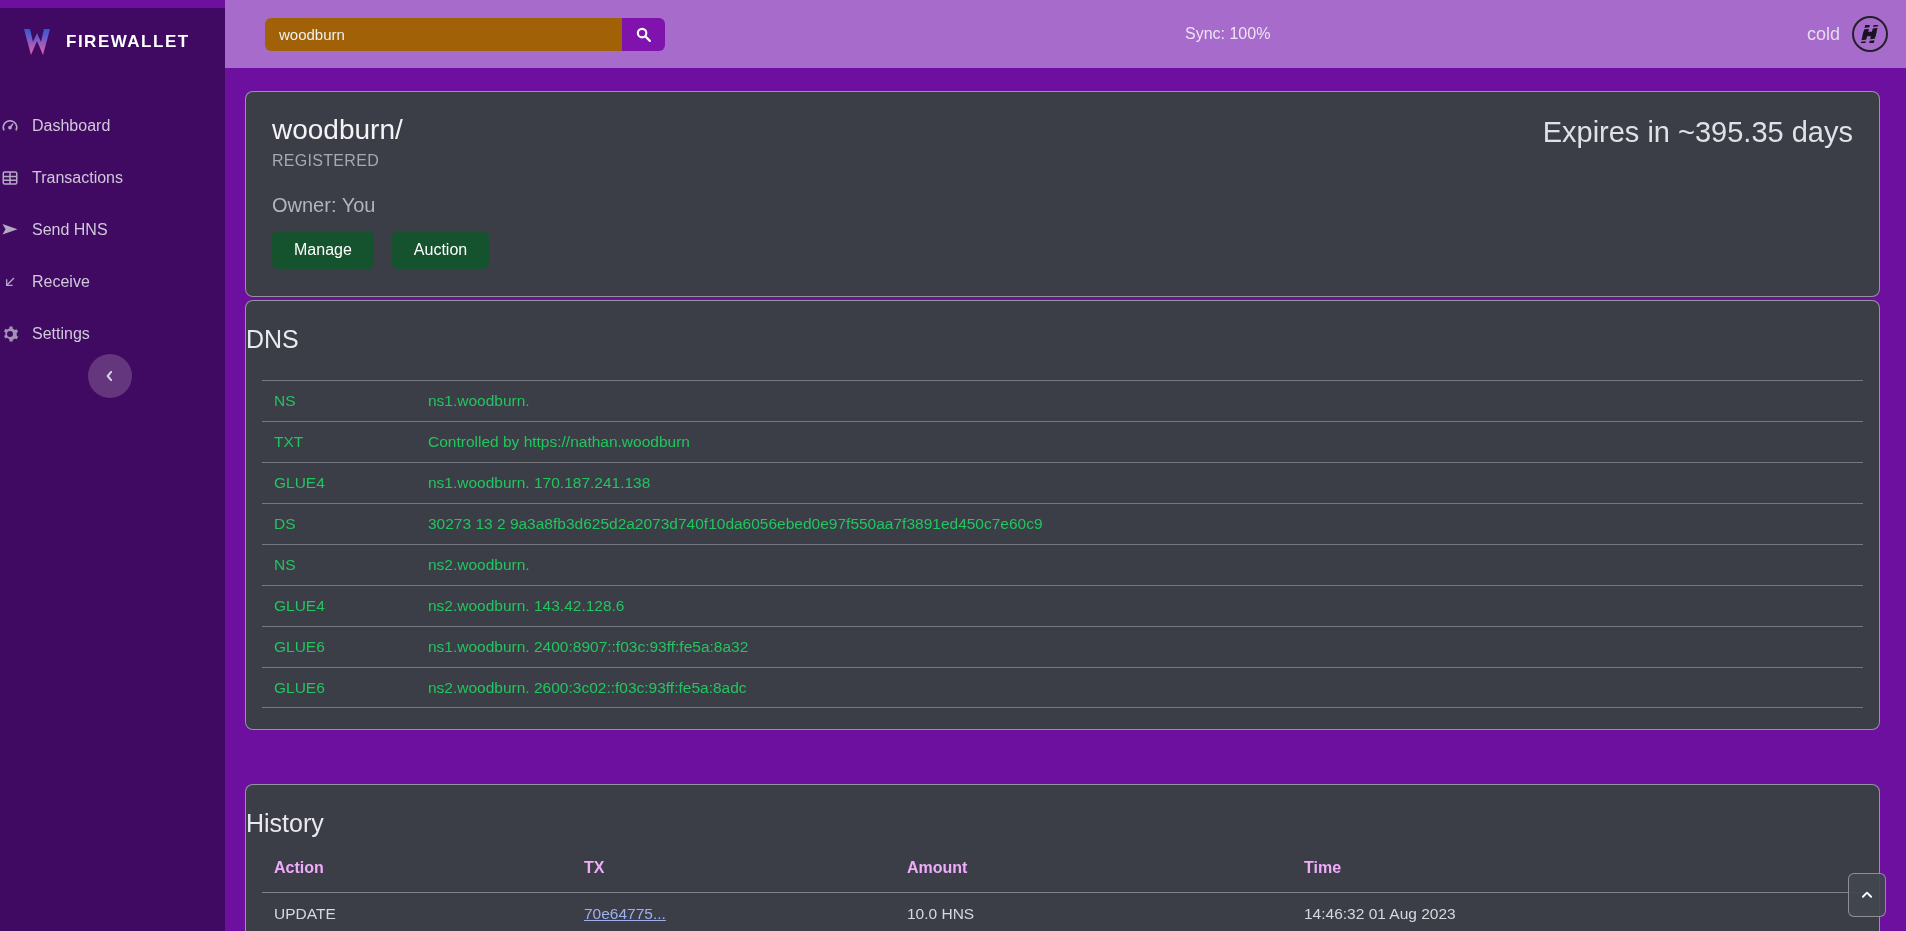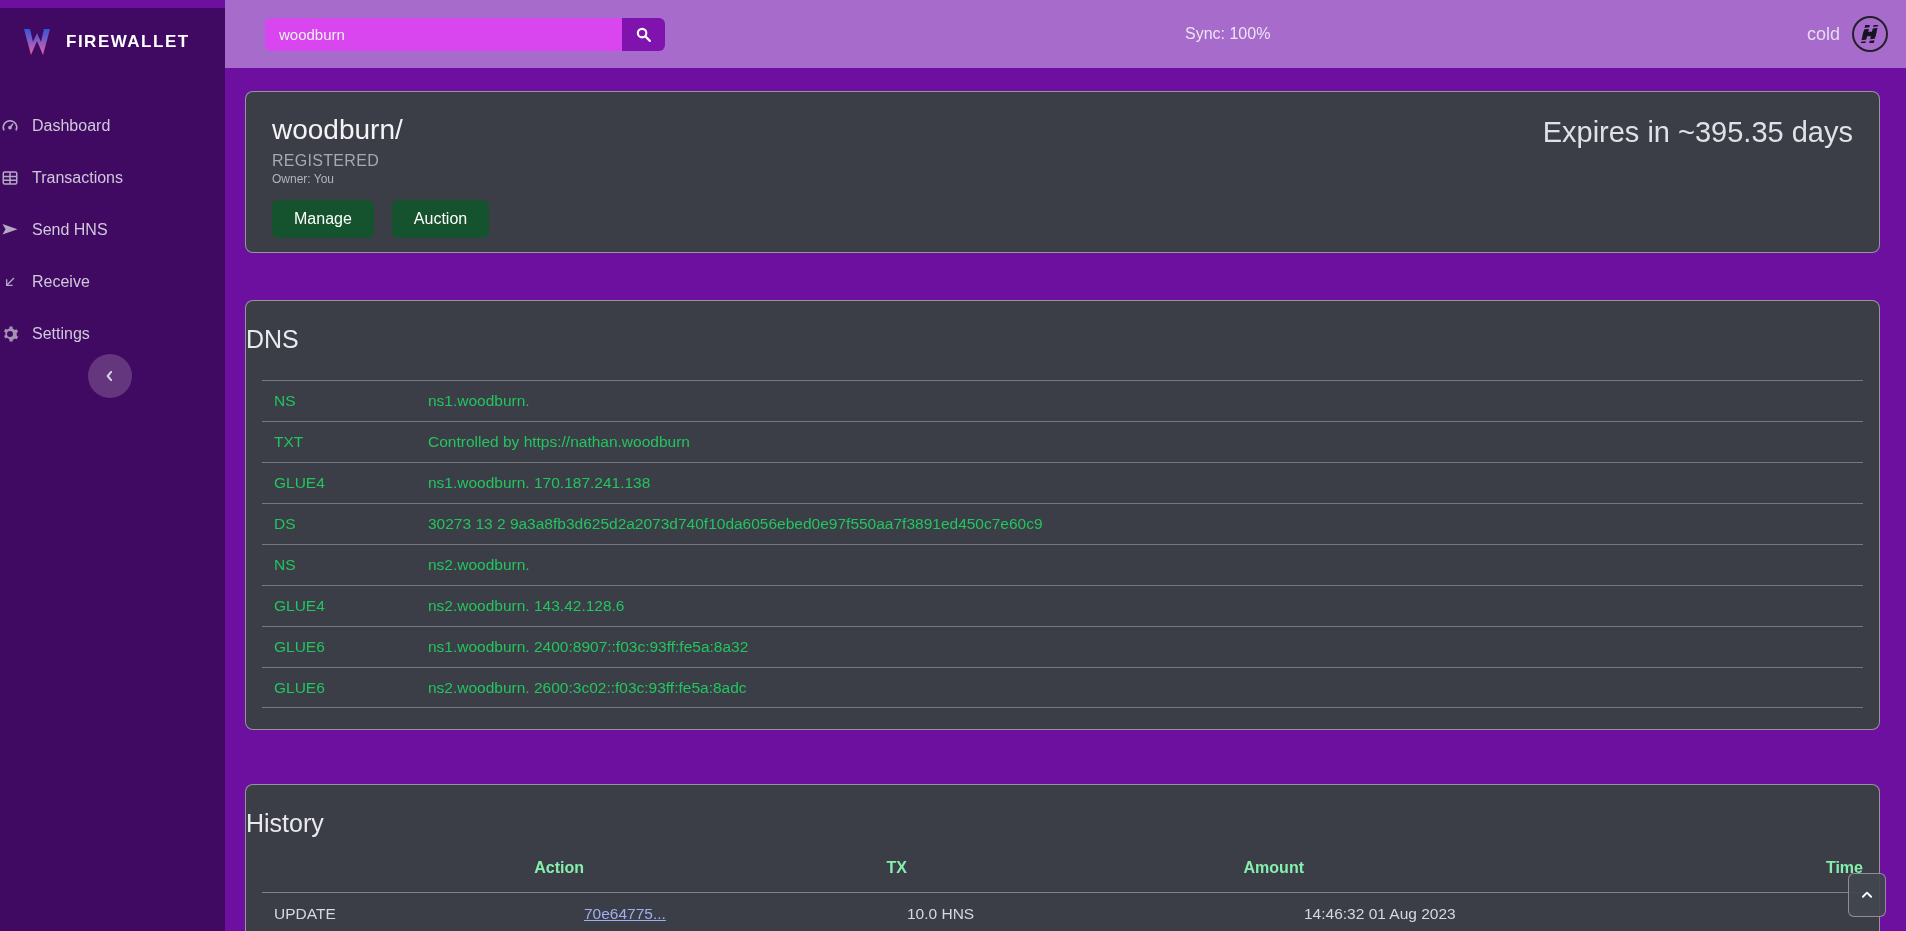--- a/index.html
+++ b/index.html
@@ -35,21 +35,21 @@
     border: none;
   }
 
   
   .topbar {
     position: absolute; left: 225px; top: 0; width: 1681px; height: 68px;
     background: #a76bcb; display: flex; align-items: center;
   }
   .search-group { display: flex; margin-left: 40px; height: 33px; }
   .search-input {
-    width: 357px; height: 33px; background: #d946ef; border: none; outline: none;
+    width: 357px; height: 33px; background: #a16207; border: none; outline: none;
     border-radius: 6px 0 0 6px; color: #f0f0f0; font-size: 15px; padding: 0 14px;
     font-family: "Liberation Sans", sans-serif;
   }
   .search-btn {
     width: 43px; height: 33px; background: #8013ae; border: none;
     border-radius: 0 6px 6px 0; cursor: pointer;
     display: flex; align-items: center; justify-content: center;
   }
   .sync-label {
     position: absolute; left: 960px; top: 0; height: 68px;
@@ -70,24 +70,24 @@
   
   .main {
     position: absolute; left: 225px; top: 68px; width: 1681px; height: 863px;
     overflow: hidden;
   }
   .card {
     position: absolute; left: 20px; width: 1635px;
     background: #3b3e47; border: 1px solid rgba(255,255,255,0.45);
     border-radius: 8px; color: #e8e8ec;
   }
-  .card-domain { top: 23px; height: 162px; padding: 22px 26px; }
+  .card-domain { top: 23px; height: 206px; padding: 22px 26px; }
   .domain-title { font-size: 28px; font-weight: 400; color: #f4f4f6; }
   .domain-status { font-size: 16px; color: #a7a9b1; margin-top: 6px; letter-spacing: 0.3px; }
-  .domain-owner { font-size: 12px; color: #b2b4bc; margin-top: 2px; }
+  .domain-owner { font-size: 20px; color: #b2b4bc; margin-top: 24px; }
   .btn-row { margin-top: 14px; display: flex; gap: 18px; }
   .btn-purple {
     background: #14532d; color: #ffffff; border: none; border-radius: 6px;
     font-size: 16px; padding: 10px 22px; cursor: pointer;
     font-family: "Liberation Sans", sans-serif;
   }
   .expires { position: absolute; right: 26px; top: 24px; font-size: 29px; color: #e0e1e7; font-weight: 400; }
 
   .card-dns { top: 232px; height: 430px; padding: 24px 0 0 0; }
   .card-title { font-size: 25px; color: #e9e9ee; font-weight: 400; }
@@ -99,21 +99,21 @@
   }
   .dns-row:last-child { border-bottom: 1px solid rgba(255,255,255,0.3); }
   .dns-type { width: 142px; flex-shrink: 0; }
   .dns-value { flex: 1; }
 
   .card-history { top: 716px; height: 280px; padding: 24px 0 0 0; }
   .hist-grid {
     display: grid; grid-template-columns: 310px 323px 397px auto;
     margin: 0 16px; padding-left: 12px; align-items: center;
   }
-  .hist-header { height: 48px; font-weight: 700; font-size: 16px; color: #86efac; margin-top: 6px; text-align: right; }
+  .hist-header { height: 48px; font-weight: 700; font-size: 16px; color: #f0abfc; margin-top: 6px; }
   .hist-row {
     height: 43px; border-top: 1px solid rgba(255,255,255,0.35);
     font-size: 15.5px; color: #d6d8dc;
   }
   .tx-link { color: #9fafee; text-decoration: underline; cursor: pointer; }
 
   .scroll-top-btn {
     position: absolute; right: 20px; bottom: 14px; width: 38px; height: 44px;
     background: rgba(66,69,78,0.92); border: 1px solid rgba(255,255,255,0.4);
     border-radius: 6px; display: flex; align-items: center; justify-content: center;

